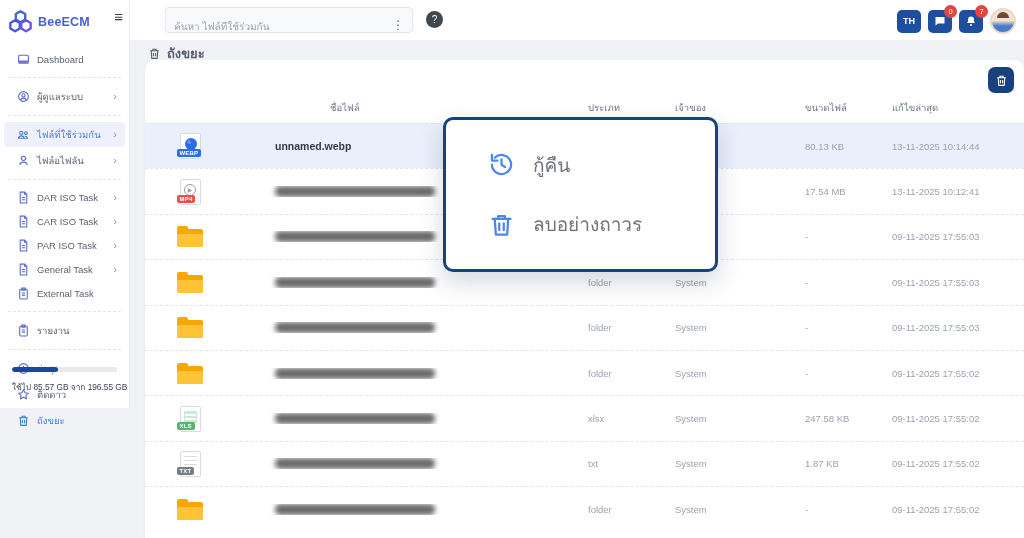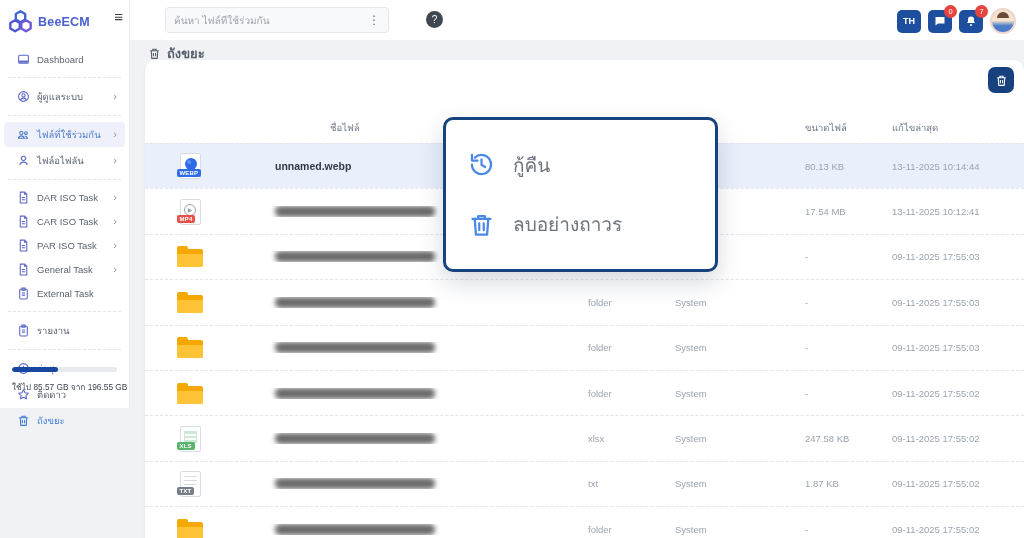--- a/index.html
+++ b/index.html
@@ -21,21 +21,21 @@
   .side-item.active-text { color:#3d7bd8; }
   .side-item.active-text .s-icon { color:#3d7bd8; }
   .divider { border-top:1px dashed #e2e4e9; margin:6px 8px; }
   .storage { position:absolute; left:12px; right:12px; bottom:14px; }
   .bar-track { height:5px; background:#e8eaee; border-radius:3px; overflow:hidden; }
   .bar-fill { height:100%; background:#17479e; border-radius:3px; }
   .storage-label { font-size:8.3px; color:#3a4350; margin-top:8px; white-space:nowrap; }
 
   
   .topbar { position:absolute; left:130px; right:0; top:0; height:40px; background:#fff; z-index:4; }
-  .searchbox { position:absolute; left:35px; top:7px; width:224px; height:26px; background:#f8f9fa; border:1px solid #e5e7eb; border-radius:4px; display:flex; align-items:center; }
+  .searchbox { position:absolute; left:35px; top:7px; width:248px; height:26px; background:#f8f9fa; border:1px solid #e5e7eb; border-radius:4px; display:flex; align-items:flex-end; }
   .searchbox input { flex:1; border:none; outline:none; background:transparent; font-size:10px; color:#4a5260; padding:0 8px; font-family:"Liberation Sans", sans-serif; }
   .searchbox input::placeholder { color:#9aa0ac; }
   .kebab { font-size:12px; color:#5f6368; padding:0 8px; cursor:pointer; }
   .help-btn { position:absolute; left:296px; top:11px; width:17px; height:17px; border-radius:50%; background:#3f4750; color:#fff; font-size:10px; display:flex; align-items:center; justify-content:center; cursor:pointer; }
   .top-right { position:absolute; right:8px; top:8px; display:flex; align-items:center; gap:7px; }
   .sq-btn { position:relative; width:24px; height:23px; background:#1d4f9e; border-radius:5px; color:#fff; display:flex; align-items:center; justify-content:center; cursor:pointer; }
   .sq-btn svg { width:12px; height:12px; }
   .sq-btn.lang { font-size:9px; font-weight:bold; }
   .badge { position:absolute; top:-5px; right:-5px; min-width:13px; height:13px; background:#e5443f; border-radius:7px; color:#fff; font-size:7.5px; display:flex; align-items:center; justify-content:center; padding:0 2px; }
   .avatar { width:26px; height:26px; border-radius:50%; border:2px solid #eed6cc; background:linear-gradient(180deg,#f5e3ce 0%,#f5e3ce 48%,#4a7cc8 72%,#4a7cc8 100%); position:relative; overflow:hidden; cursor:pointer; }
@@ -44,21 +44,21 @@
   
   .content { position:absolute; left:130px; top:40px; right:0; bottom:0; background:#f1f2f6; }
   .page-title { display:flex; align-items:center; gap:6px; padding:3px 0 0 18px; font-size:13px; font-weight:bold; color:#555e6b; }
   .page-title svg { width:13px; height:13px; color:#545d68; }
   .card { position:absolute; left:15px; right:0; top:20px; bottom:-12px; background:#fff; border-radius:10px 10px 0 0; box-shadow:0 1px 3px rgba(30,40,80,.07); }
   .card-toolbar { height:34px; position:relative; }
   .trash-btn { position:absolute; right:10px; top:7px; width:26px; height:26px; background:#17427e; border-radius:7px; color:#fff; display:flex; align-items:center; justify-content:center; cursor:pointer; }
   .trash-btn svg { width:13px; height:13px; }
 
   .tgrid { display:grid; grid-template-columns:90px 353px 87px 130px 87px 1fr; align-items:center; }
-  .thead { color:#6b7584; font-size:9.5px; padding:6px 0 8px 0;margin-top:20px; }
+  .thead { color:#6b7584; font-size:9.5px; padding:6px 0 8px 0; }
   .thead .name-h { padding-left:95px; }
   .trow { height:45.4px; border-top:1px dashed #e3e5ea; font-size:9.5px; color:#9aa3b0; }
   .trow.selected { background:#e9effb; }
   .c { overflow:hidden; white-space:nowrap; }
   .ic-c { display:flex; justify-content:center; }
   .name-c { padding-left:40px; }
   .fname { font-size:10.5px; font-weight:bold; color:#333a45; }
   .blurbar { width:160px; height:11px; background:#454545; border-radius:5px; filter:blur(2.6px); opacity:.8; }
 
   
@@ -66,21 +66,21 @@
   .folder-ic::before { content:""; position:absolute; left:0; top:-3px; width:11px; height:4px; background:#f5a802; border-radius:2px 2px 0 0; }
   .folder-ic::after { content:""; position:absolute; left:0; bottom:0; width:26px; height:13px; background:#ffc337; border-radius:1px 1px 2px 2px; }
   .file-ic { width:21px; height:26px; background:#fff; border:1px solid #d8dce2; border-radius:2px; position:relative; }
   .flab { position:absolute; left:-4px; bottom:1px; color:#fff; font-size:6px; font-weight:bold; padding:1px 3px; border-radius:2px; letter-spacing:.2px; }
   .ic-globe { position:absolute; left:4px; top:4px; width:12px; height:12px; border-radius:50%; background:radial-gradient(circle at 35% 35%, #5a8df0 0 2px, #2e6be6 2px); }
   .ic-play { position:absolute; left:3.5px; top:4px; width:12px; height:12px; border:1.3px solid #9aa0a8; border-radius:50%; color:#9aa0a8; font-size:6px; display:flex; align-items:center; justify-content:center; }
   .ic-sheet { position:absolute; left:3px; top:4px; width:13px; height:12px; background:repeating-linear-gradient(180deg,#cde9d4 0 2px,#fff 2px 4px); border:1px solid #cde9d4; }
   .ic-lines { position:absolute; left:3px; top:4px; width:13px; height:11px; background:repeating-linear-gradient(180deg,#d9dde2 0 1.5px,#fff 1.5px 4px); }
 
   
-  .ctx { position:absolute; left:443px; top:117px; width:275px; height:155px; background:#fff; border:3px solid #16437e; border-radius:10px; box-shadow:0 10px 25px rgba(20,40,80,.18); z-index:20; display:flex; flex-direction:column; justify-content:space-evenly; padding-left:22px; }
+  .ctx { position:absolute; left:443px; top:117px; width:275px; height:155px; background:#fff; border:3px solid #16437e; border-radius:10px; box-shadow:0 10px 25px rgba(20,40,80,.18); z-index:20; display:flex; flex-direction:column; justify-content:space-evenly; padding-left:42px; }
   .ctx-item { display:flex; align-items:center; gap:18px; cursor:pointer; }
   .ctx-ic { width:27px; height:27px; color:#4b87e8; display:inline-flex; }
   .ctx-ic svg { width:27px; height:27px; }
   .ctx-label { font-size:19px; color:#6e747c; }
 </style>
 </head>
 <body>
 
 <div class="sidebar">
   <div class="logo-row">

